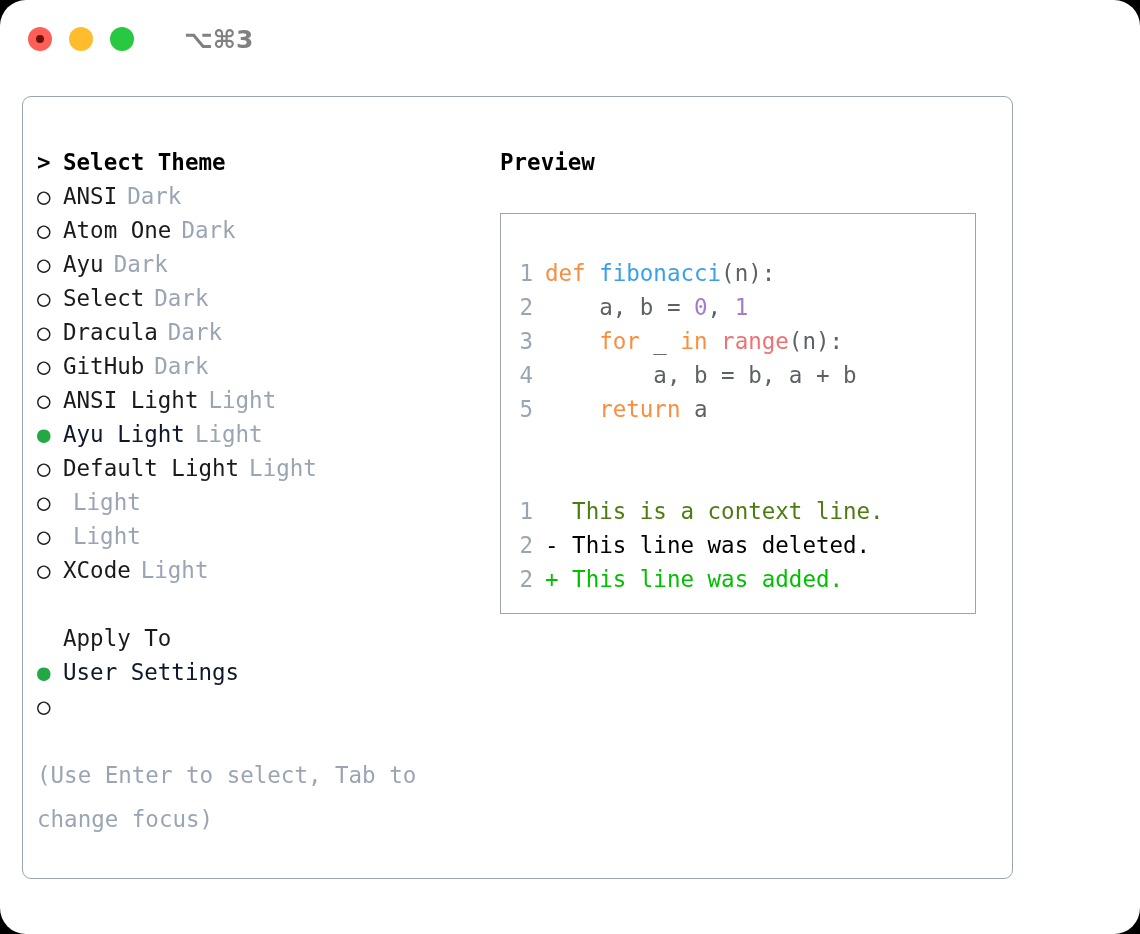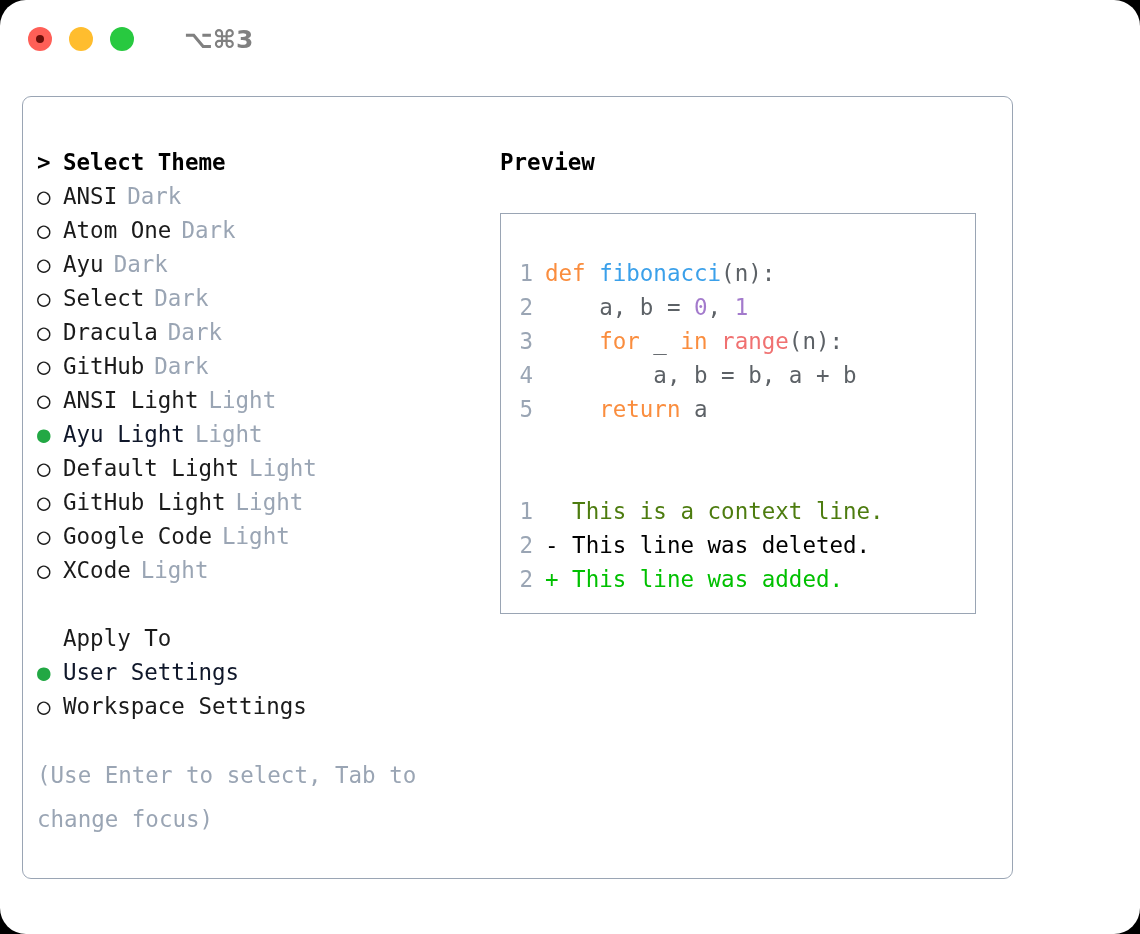--- a/index.html
+++ b/index.html
@@ -246,27 +246,25 @@
       </div>
 
       <div class="row">
         <span class="marker">○</span>
         <span class="label">Default Light</span>
         <span class="suffix">Light</span>
       </div>
 
       <div class="row">
         <span class="marker">○</span>
-        <span class="label">GitHub Light</span>
-        <span class="suffix">Light</span>
-      </div>
-
-      <div class="row">
-        <span class="marker">○</span>
-        <span class="label">Google Code</span>
+        <span class="suffix">Light</span>
+      </div>
+
+      <div class="row">
+        <span class="marker">○</span>
         <span class="suffix">Light</span>
       </div>
 
       <div class="row">
         <span class="marker">○</span>
         <span class="label">XCode</span>
         <span class="suffix">Light</span>
       </div>
 
       <div class="spacer-sm"></div>
@@ -276,21 +274,20 @@
         <span class="label">Apply To</span>
       </div>
 
       <div class="row">
         <span class="marker dot-filled">●</span>
         <span class="label active">User Settings</span>
       </div>
 
       <div class="row">
         <span class="marker">○</span>
-        <span class="label">Workspace Settings</span>
       </div>
 
       <div class="spacer-md"></div>
 
       <div class="hint">(Use Enter to select, Tab to change focus)</div>
     </div>
 
     <div class="col-right">
       <div class="preview-title">Preview</div>
 

